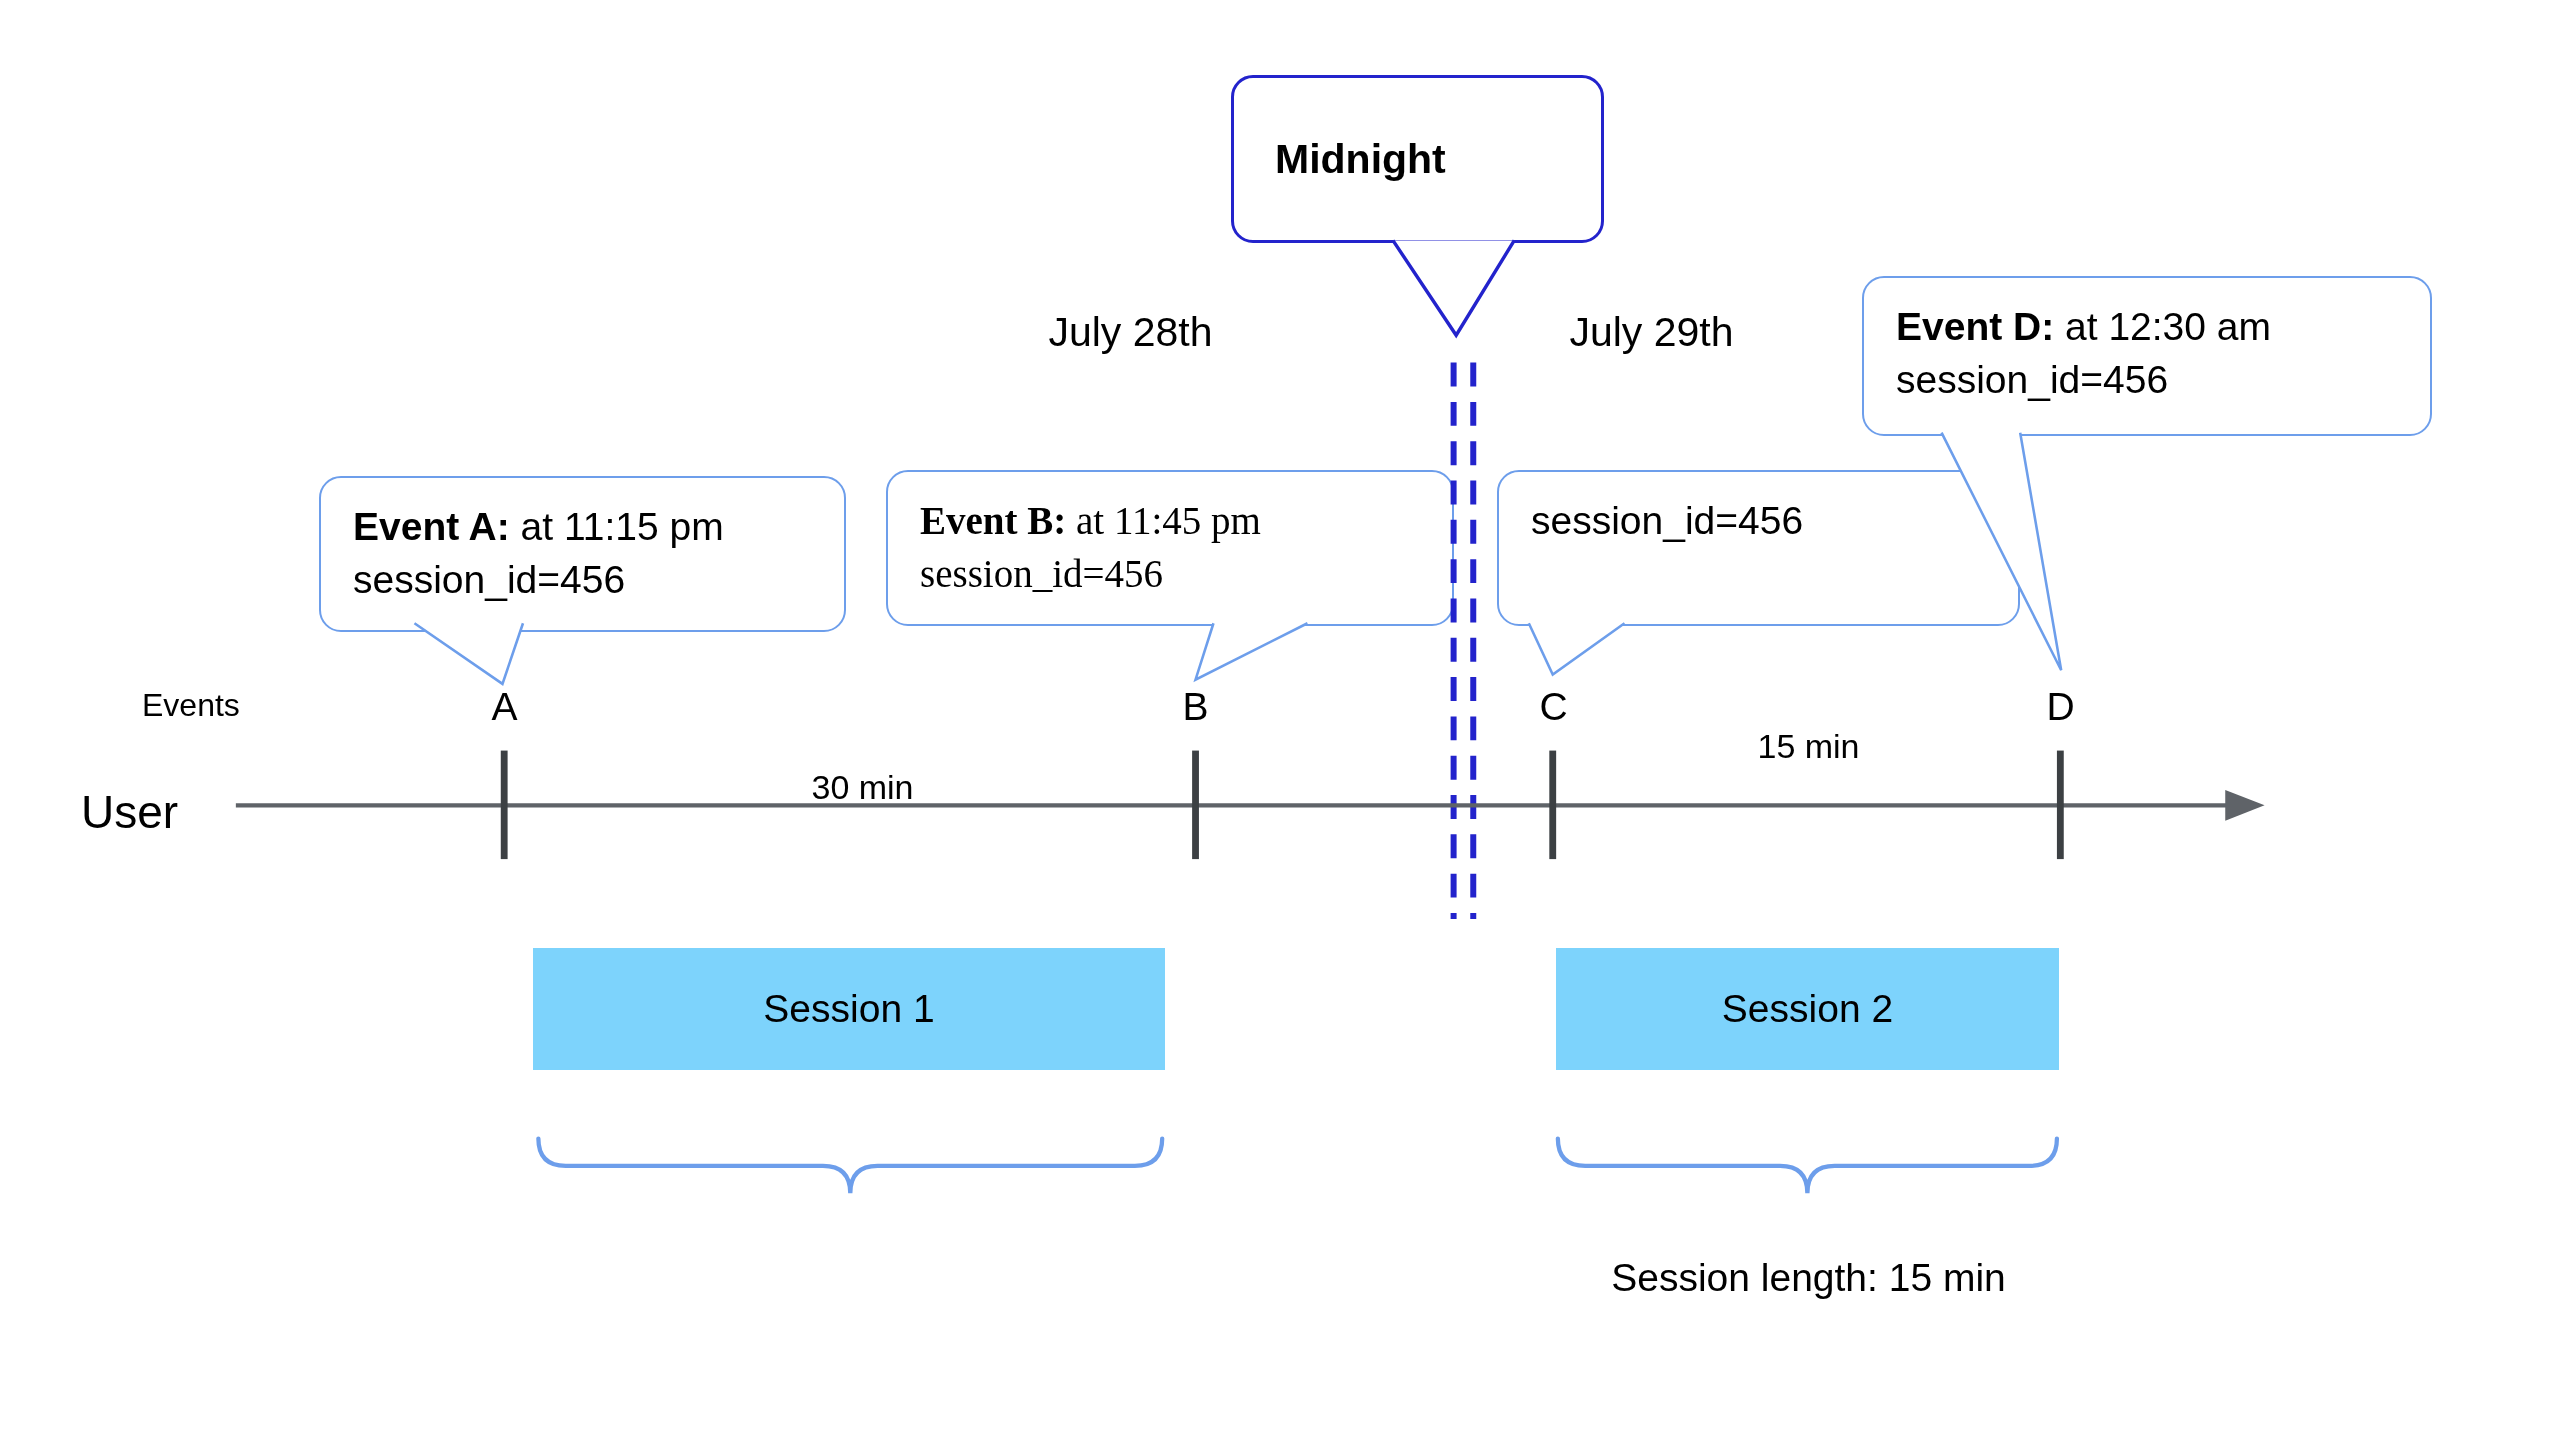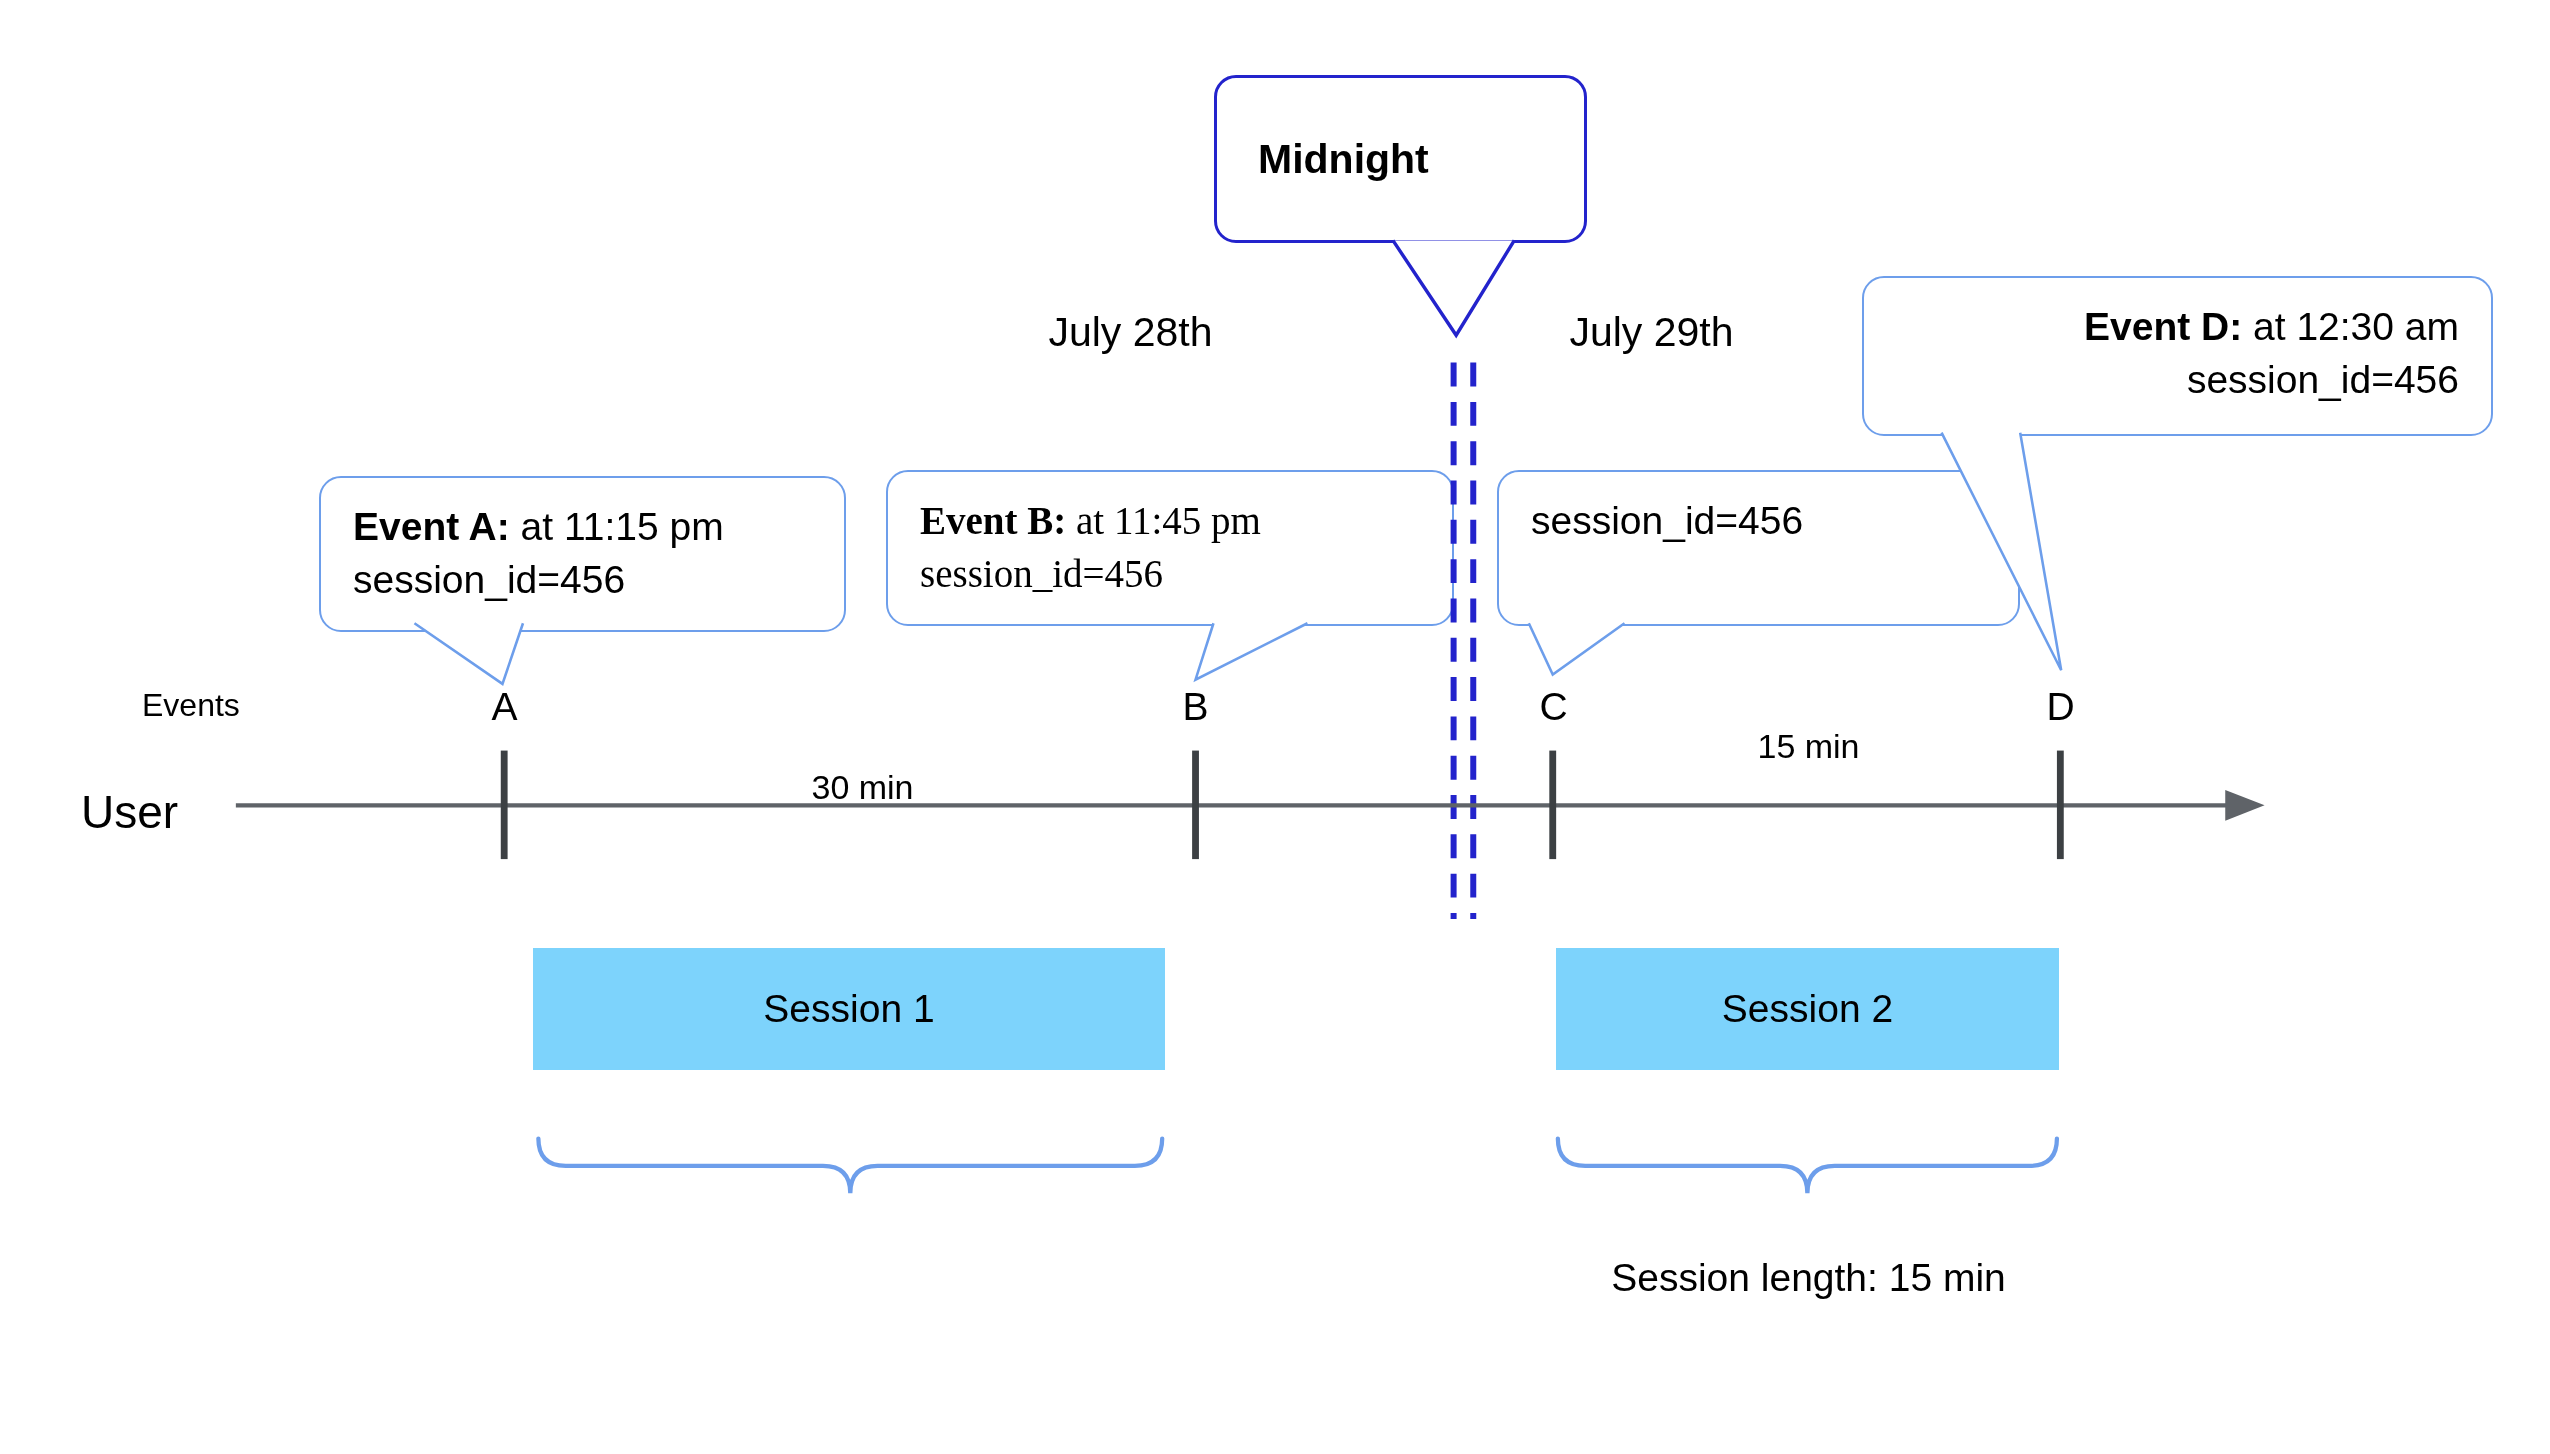--- a/index.html
+++ b/index.html
@@ -28,20 +28,21 @@
     z-index: 2;
   }
   .bubble b { font-weight: bold; }
   .midnight {
     border: 3.4px solid #2323cc;
     display: flex;
     align-items: center;
     padding: 0 0 0 41px;
     font-size: 41px;
     font-weight: bold;
+    margin-left: 17px;
   }
 
   
   .date-label {
     position: absolute;
     width: 359px;
     text-align: center;
     font-size: 41px;
     z-index: 3;
   }
@@ -95,21 +96,21 @@
 
 <div id="canvas">
 
   <div class="bubble midnight" style="left:1214px; top:75px; width:373px; height:168px;">
     <span class="txt">Midnight</span>
   </div>
 
   <div class="date-label txt" style="left:951px; top:309px;">July 28th</div>
   <div class="date-label txt" style="left:1472px; top:309px;">July 29th</div>
 
-  <div class="bubble" style="left:1862px; top:276px; width:631px; height:160px;text-align:right;">
+  <div class="bubble" style="left:1862px; top:276px; width:570px; height:160px;">
     <div><b>Event D:</b><span> at 12:30 am</span></div>
     <div>session_id=456</div>
   </div>
 
   <div class="bubble" style="left:319px; top:476px; width:527px; height:156px;">
     <div><b>Event A:</b><span> at 11:15 pm</span></div>
     <div>session_id=456</div>
   </div>
 
   <div class="bubble" style="left:886px; top:470px; width:568px; height:156px;font-family:Liberation Serif, serif;">

